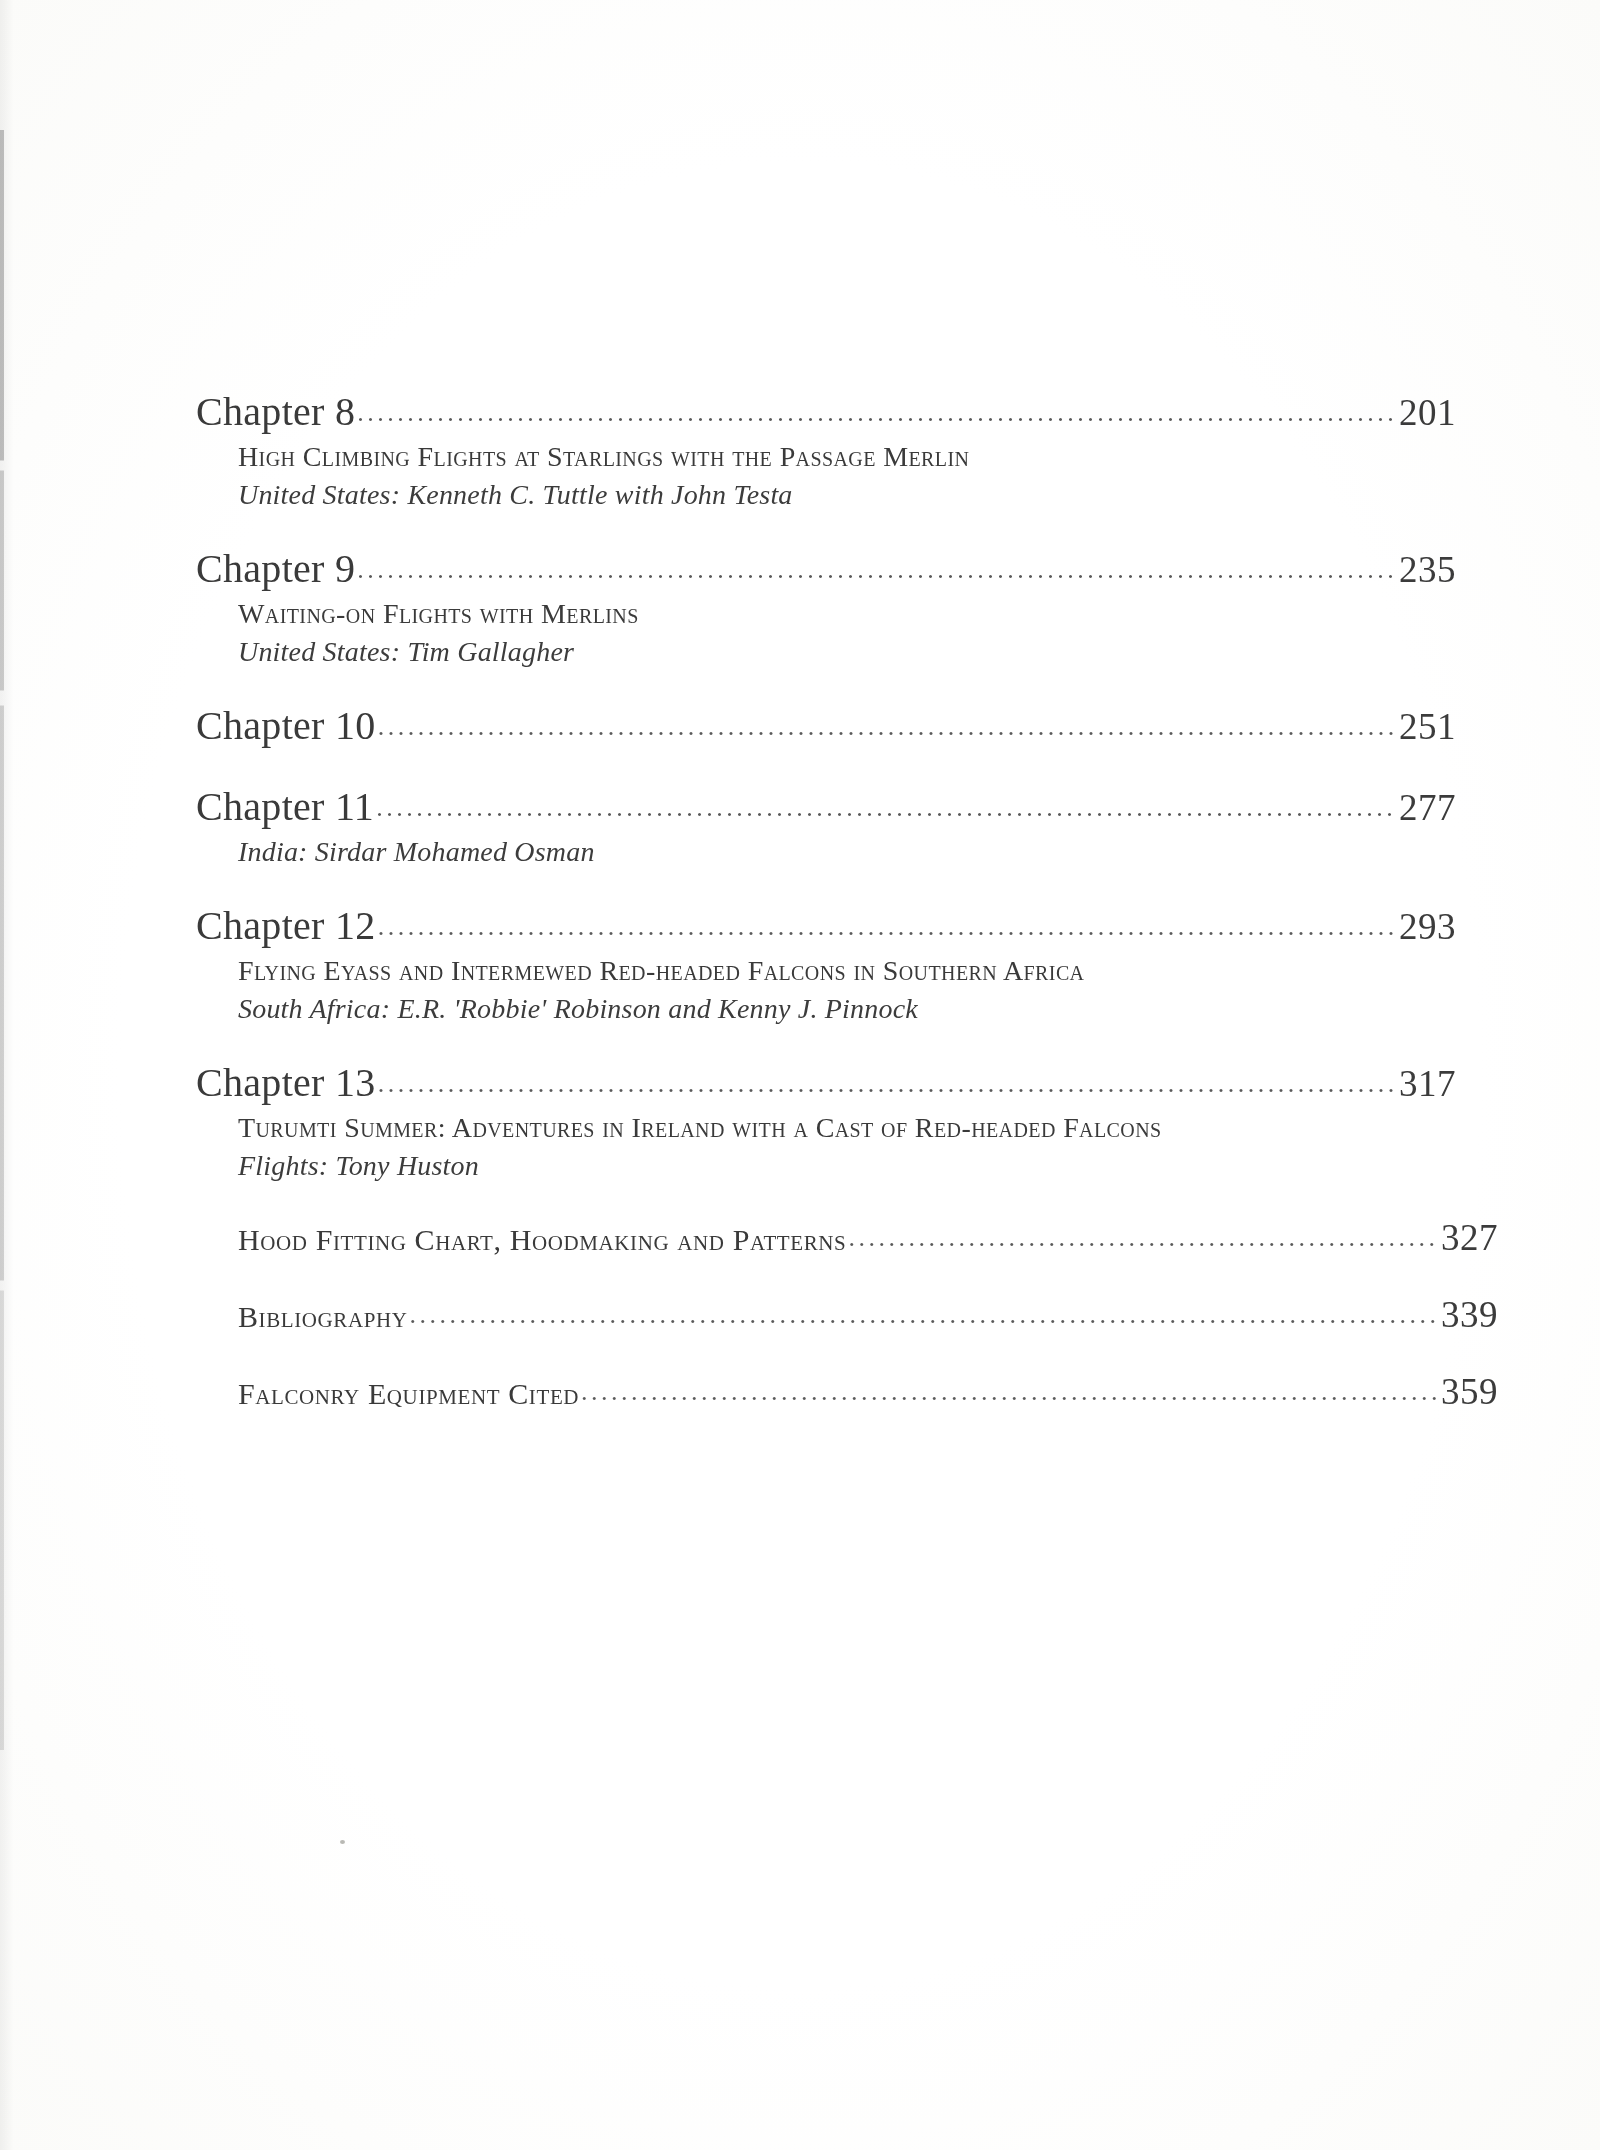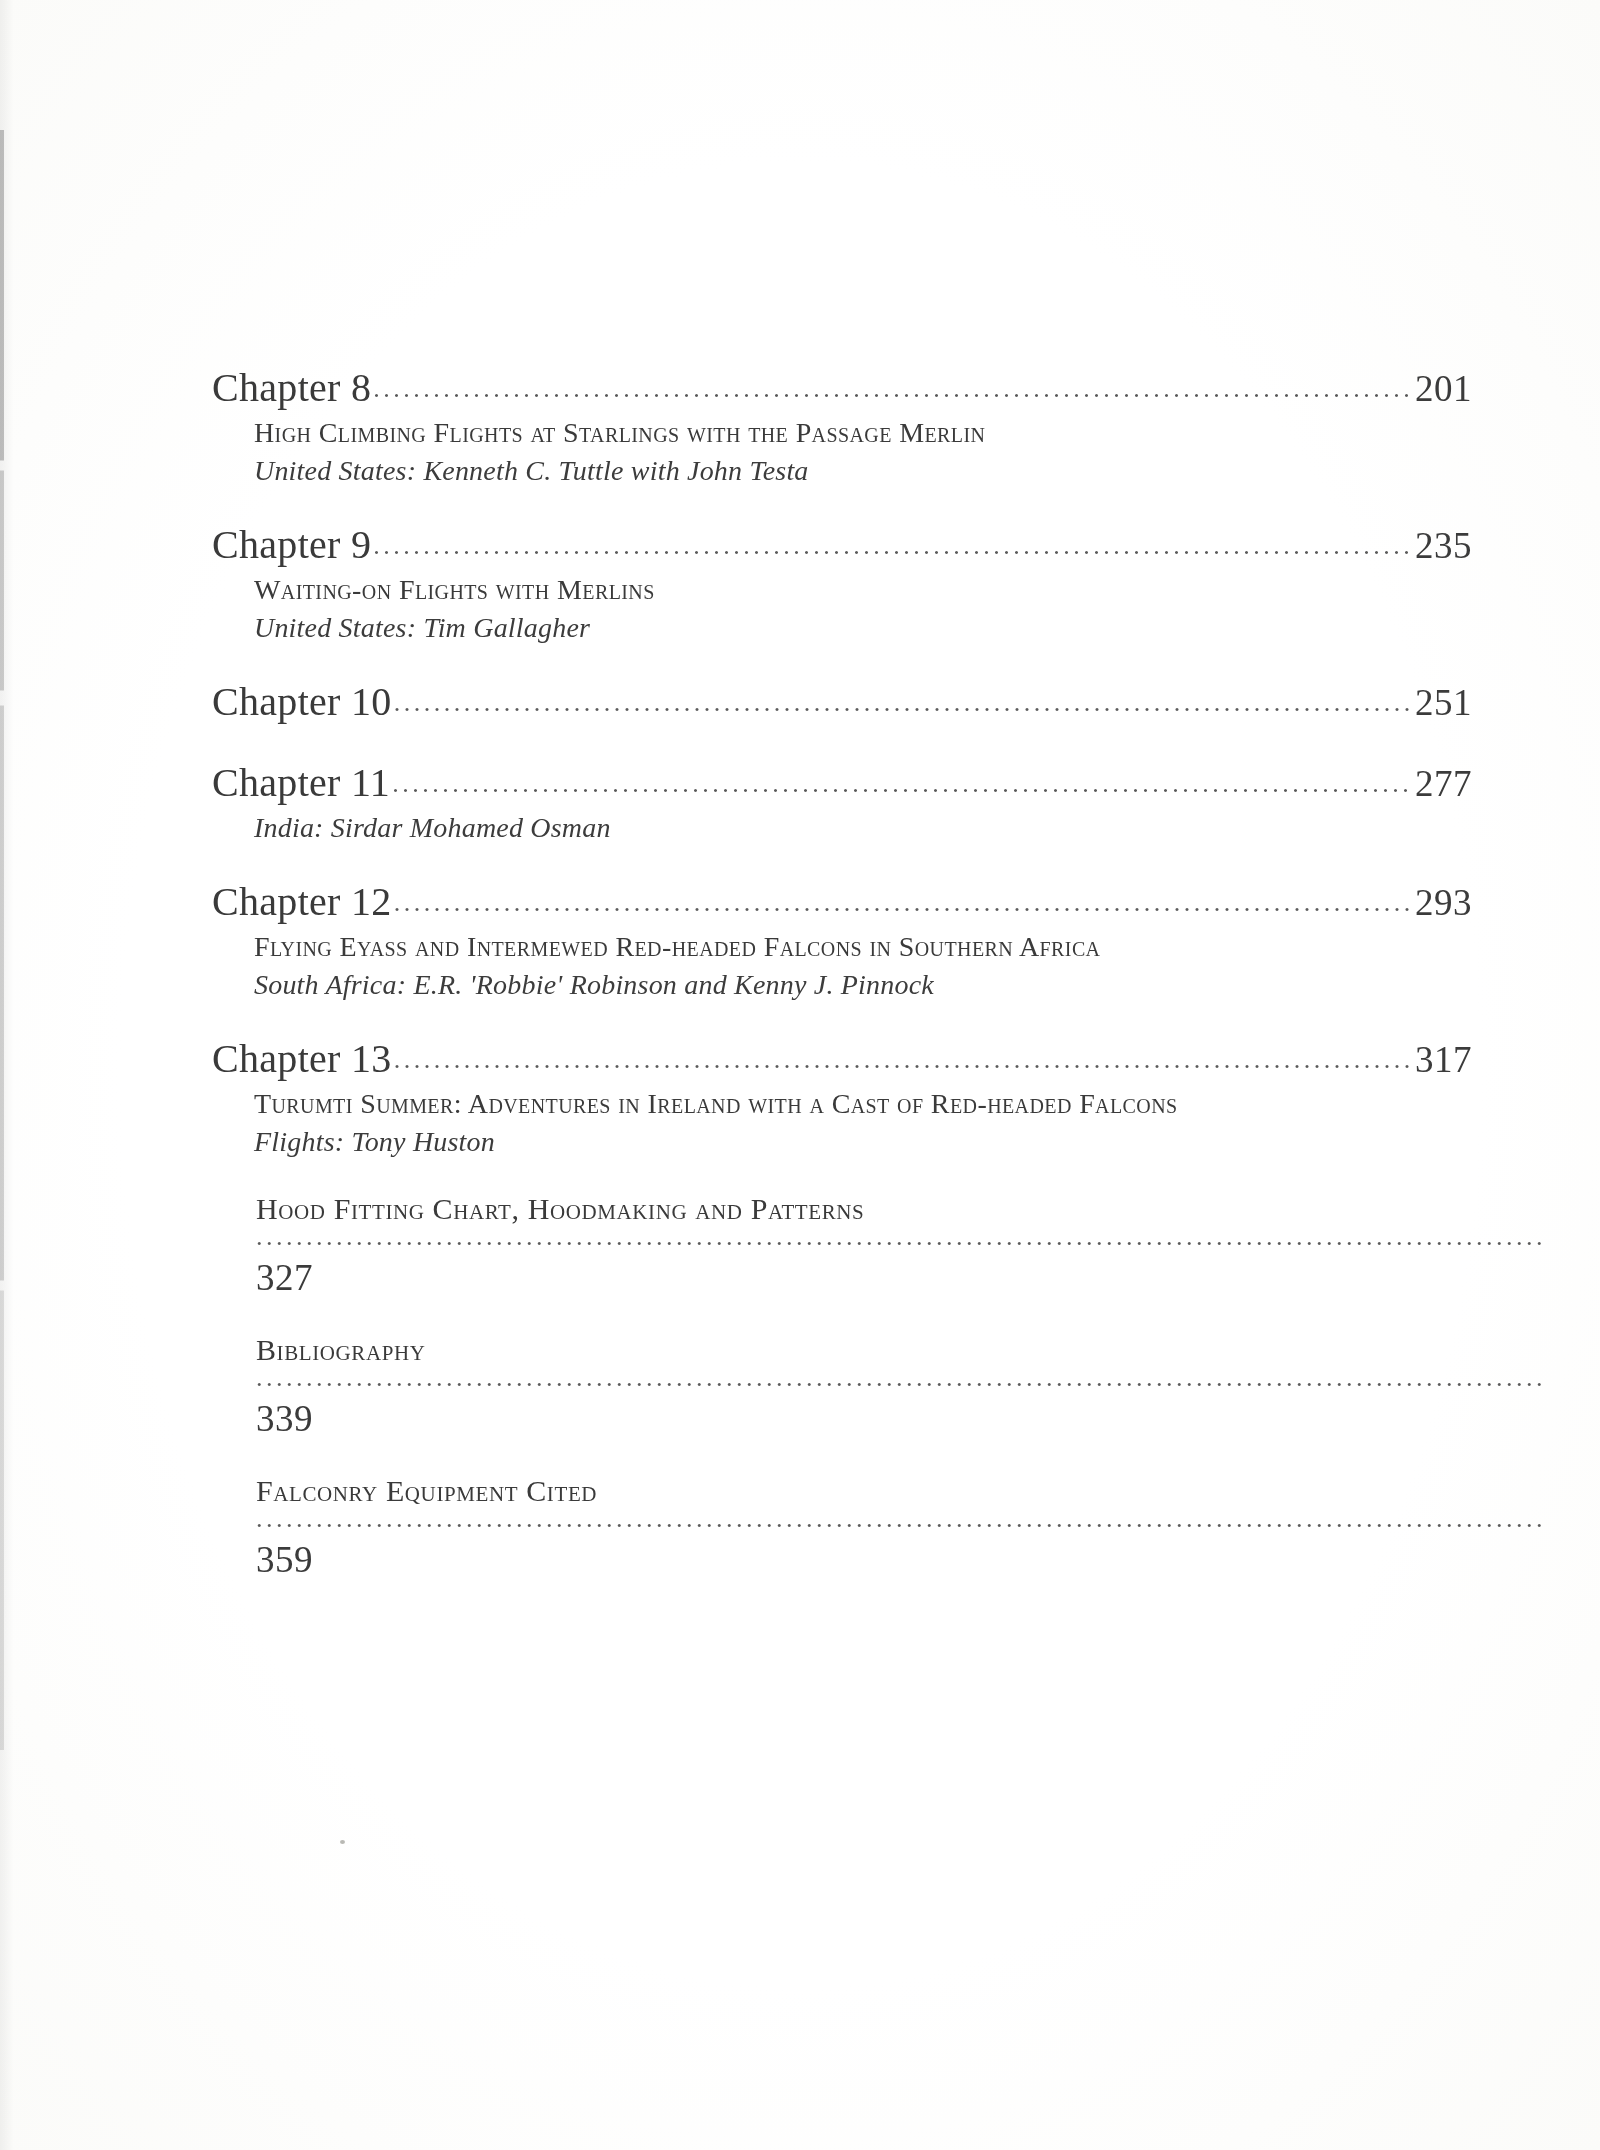--- a/index.html
+++ b/index.html
@@ -36,23 +36,22 @@
       rgba(120,120,120,0.35) 341px, rgba(120,120,120,0.35) 560px,
       rgba(255,255,255,0) 561px, rgba(255,255,255,0) 575px,
       rgba(120,120,120,0.30) 576px, rgba(120,120,120,0.30) 1150px,
       rgba(255,255,255,0) 1151px, rgba(255,255,255,0) 1160px,
       rgba(120,120,120,0.22) 1161px, rgba(120,120,120,0.22) 1600px);
   }
 
   .toc {
     position: absolute;
     left: 196px;
-    top: 364px;
+    top: 388px;
     width: 1260px;
-    margin-left: 16px;
   }
 
   .entry { margin-bottom: 10px; }
   .entry.gap-big { margin-bottom: 34px; }
 
   
   .leader-row {
     display: flex;
     align-items: baseline;
     width: 100%;
@@ -107,21 +106,21 @@
   
   .section-entry { margin-bottom: 10px; }
   .section-entry.gap-big { margin-bottom: 34px; }
   .sec-title {
     font-size: 30px;
     color: #3a3a3a;
     font-variant: small-caps;
     letter-spacing: 0.6px;
     white-space: nowrap;
   }
-  .indent-42 { margin-left: 42px; flex-direction: column; }
+  .indent-42 { margin-left: 42px; }
 
   .speck {
     position: absolute;
     background: #b9b9b4;
     border-radius: 50%;
   }
 </style>
 </head>
 <body>
 

